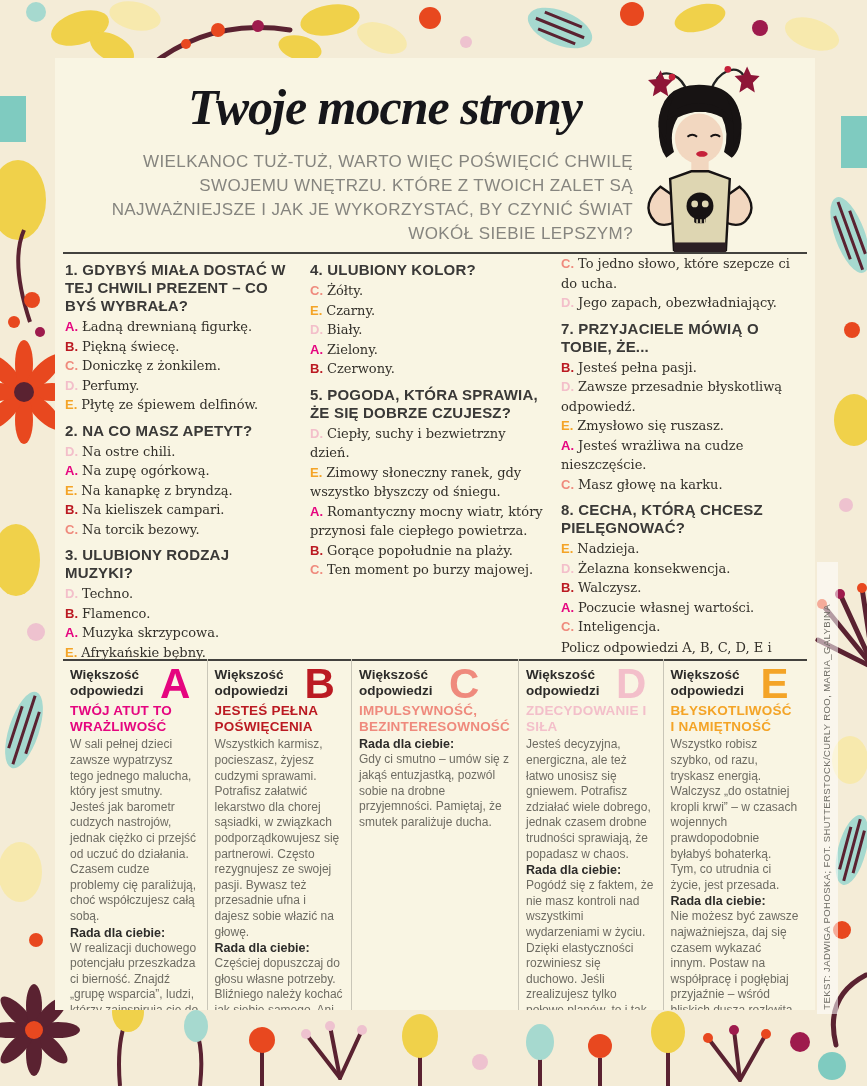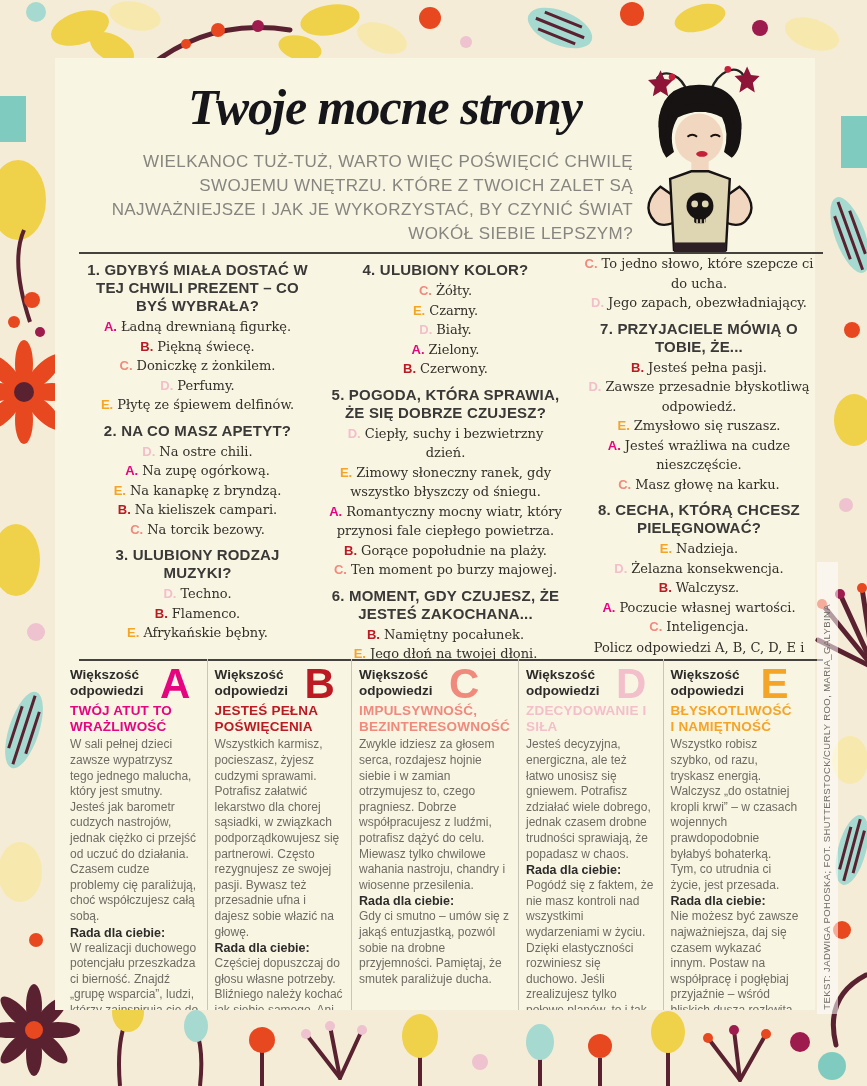--- a/index.html
+++ b/index.html
@@ -6,22 +6,22 @@
   body{width:867px;height:1086px;overflow:hidden;background:#f4ecd7;}
   .page{position:relative;width:867px;height:1086px;font-family:"Liberation Sans",sans-serif;text-decoration:underline;}
   .bg{position:absolute;left:0;top:0;width:867px;height:1086px;}
   .panel{position:absolute;left:55px;top:58px;width:760px;height:952px;background:#f9f5e3;}
   .title{position:absolute;left:30px;top:20px;width:600px;margin:0;text-align:center;
          font-family:"Liberation Serif",serif;font-style:italic;font-weight:700;
          font-size:50px;letter-spacing:-1px;color:#16161a;}
   .intro{position:absolute;left:18px;top:92px;width:560px;margin:0;text-align:right;
          font-size:17px;line-height:1.42;letter-spacing:.4px;color:#86857f;}
   .woman{position:absolute;left:538px;top:-6px;width:212px;height:202px;}
-  .quiz{position:absolute;left:24px;top:194px;width:744px;height:405px;display:flex;
-        border-top:2px solid #43423e;border-bottom:2px solid #43423e;overflow:hidden;text-align:center;}
+  .quiz{position:absolute;left:8px;top:194px;width:744px;height:405px;display:flex;
+        border-top:2px solid #43423e;border-bottom:2px solid #43423e;overflow:hidden;}
   .qcol{padding:0 10px 0 2px;box-sizing:border-box;}
   .qcol1{width:245px;} .qcol2{width:251px;} .qcol3{width:248px;padding-right:2px;}
   .qtitle{margin:7px 0 2px;font-size:15px;line-height:1.2;font-weight:700;color:#3a3937;letter-spacing:.2px;}
   .qtitle:empty{display:none;margin:0;}
   .answer{margin:0;font-family:"DejaVu Serif",serif;font-size:13px;line-height:1.5;color:#33302a;}
   .al{font-family:"Liberation Sans",sans-serif;font-weight:700;font-size:13px;margin-right:4px;}
   .qnote{margin:1px 0 0;font-family:"DejaVu Serif",serif;font-size:13px;line-height:1.5;color:#33302a;}
   .qnote:empty{display:none;}
   .results{position:absolute;left:8px;top:601px;width:744px;height:351px;display:flex;overflow:hidden;}
   .rcol{flex:1;box-sizing:border-box;padding:8px 8px 0 7px;}
@@ -240,20 +240,21 @@
           </section>
 
           <section class="qblock">
             <h3 class="qtitle">3. ULUBIONY RODZAJ MUZYKI?</h3>
             <div class="answers">
 
                 <p class="answer"><b class="al letter-d">D.</b><span class="atext">Techno.</span></p>
 
                 <p class="answer"><b class="al letter-b">B.</b><span class="atext">Flamenco.</span></p>
 
+                <p class="answer"><b class="al letter-a">A.</b><span class="atext">Muzyka skrzypcowa.</span></p>
 
                 <p class="answer"><b class="al letter-e">E.</b><span class="atext">Afrykańskie bębny.</span></p>
 
               </div>
 
           </section>
         </div>
       <div class="qcol qcol2">
 
           <section class="qblock">
@@ -283,31 +284,20 @@
 
                 <p class="answer"><b class="al letter-a">A.</b><span class="atext">Romantyczny mocny wiatr, który przynosi fale ciepłego powietrza.</span></p>
 
                 <p class="answer"><b class="al letter-b">B.</b><span class="atext">Gorące popołudnie na plaży.</span></p>
 
                 <p class="answer"><b class="al letter-c">C.</b><span class="atext">Ten moment po burzy majowej.</span></p>
               </div>
 
           </section>
 
-          <section class="qblock">
-            <h3 class="qtitle">6. MOMENT, GDY CZUJESZ, ŻE JESTEŚ ZAKOCHANA...</h3>
-            <div class="answers">
-
-                <p class="answer"><b class="al letter-b">B.</b><span class="atext">Namiętny pocałunek.</span></p>
-
-                <p class="answer"><b class="al letter-e">E.</b><span class="atext">Jego dłoń na twojej dłoni.</span></p>
-
-              </div>
-
-          </section>
         </div>
       <div class="qcol qcol3">
 
           <section class="qblock">
 
             <div class="answers">
 
                 <p class="answer"><b class="al letter-c">C.</b><span class="atext">To jedno słowo, które szepcze ci do ucha.</span></p>
 
                 <p class="answer"><b class="al letter-d">D.</b><span class="atext">Jego zapach, obezwładniający.</span></p>
@@ -374,21 +364,20 @@
           <p class="rlabel">Rada dla ciebie:</p>
           <p class="rbody">Częściej dopuszczaj do głosu własne potrzeby. Bliźniego należy kochać jak siebie samego. Ani więcej, ani mniej.</p>
         </div>
 
         <div class="rcol">
           <div class="rhead">
             <div class="rmaj">Większość odpowiedzi</div>
             <div class="rletter letter-c">C</div>
           </div>
           <div class="rsub letter-c">IMPULSYWNOŚĆ, BEZINTERESOWNOŚĆ</div>
-          <p class="rbody">Zwykle idziesz za głosem serca, rozdajesz hojnie siebie i w zamian otrzymujesz to, czego pragniesz. Dobrze współpracujesz z ludźmi, potrafisz dążyć do celu. Miewasz tylko chwilowe wahania nastroju, chandry i wiosenne przesilenia.</p>
           <p class="rlabel">Rada dla ciebie:</p>
           <p class="rbody">Gdy ci smutno – umów się z jakąś entuzjastką, pozwól sobie na drobne przyjemności. Pamiętaj, że smutek paraliżuje ducha.</p>
         </div>
 
         <div class="rcol">
           <div class="rhead">
             <div class="rmaj">Większość odpowiedzi</div>
             <div class="rletter letter-d">D</div>
           </div>
           <div class="rsub letter-d">ZDECYDOWANIE I SIŁA</div>

